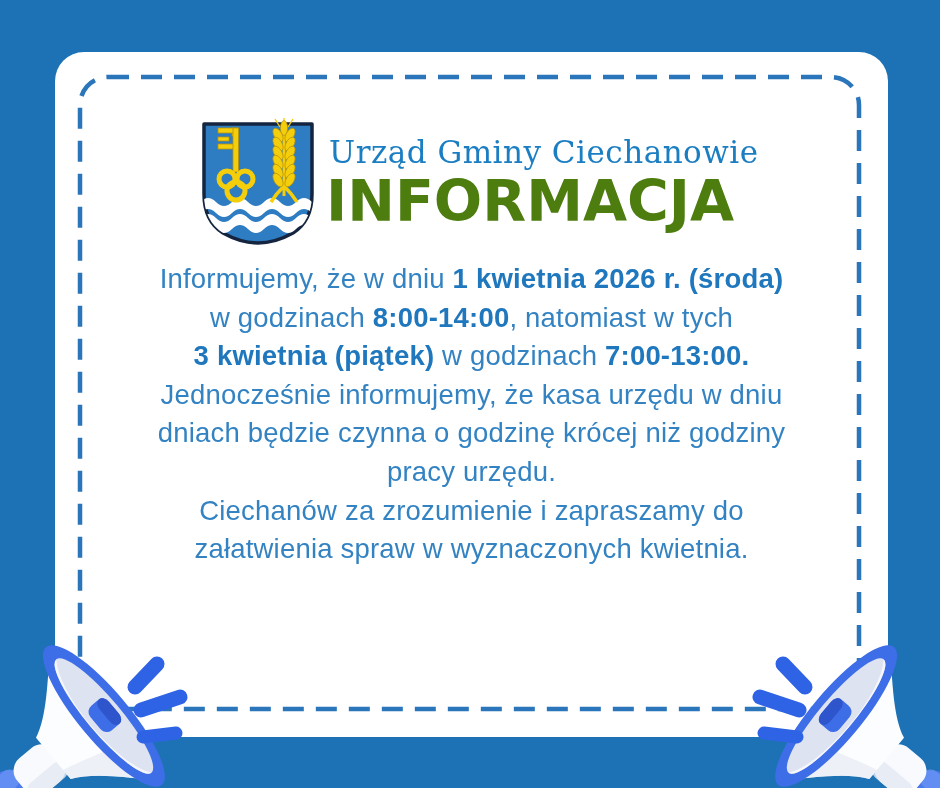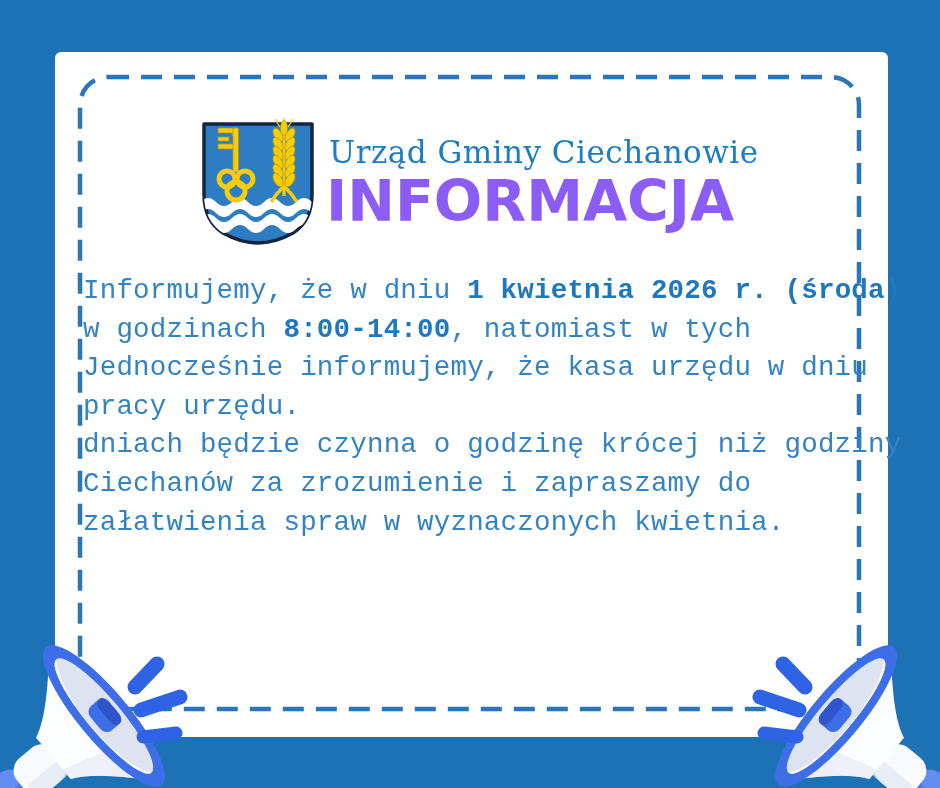--- a/index.html
+++ b/index.html
@@ -4,38 +4,38 @@
 <style>
   html,body{margin:0;padding:0;}
   body{
     width:940px;height:788px;overflow:hidden;position:relative;
     background:#1d72b5;
     font-family:"Liberation Sans",sans-serif;
   }
   .page{position:absolute;inset:0;}
   .card{
     position:absolute;left:55px;top:52px;width:833px;height:685px;
-    background:#ffffff;border-radius:6px;
+    background:#ffffff;border-radius:29px;
   }
   .dashed-border{position:absolute;left:0;top:0;width:833px;height:685px;pointer-events:none;}
   .crest{position:absolute;left:141px;top:66px;width:124px;height:130px;}
   .org-name{
     position:absolute;left:274px;top:82px;
     font-family:"DejaVu Serif","Liberation Serif",serif;
     font-size:31px;color:#1b7ec2;letter-spacing:.5px;white-space:nowrap;
   }
   .title{
     position:absolute;left:271px;top:116px;
     font-family:"DejaVu Sans","Liberation Sans",sans-serif;
-    font-weight:bold;font-size:57px;color:#8b5cf6;letter-spacing:0px;white-space:nowrap;
+    font-weight:bold;font-size:57px;color:#4d7c0f;letter-spacing:0px;white-space:nowrap;
   }
   .body-text{
-    position:absolute;left:28px;right:28px;top:220px;
-    font-size:27.5px;line-height:38.6px;
-    color:#3383c3;letter-spacing:.2px;font-family:Liberation Mono, monospace;
+    position:absolute;left:28px;right:28px;top:208px;
+    text-align:center;font-size:27.5px;line-height:38.6px;
+    color:#3383c3;letter-spacing:.2px;
   }
   .body-text .line{white-space:nowrap;}
   .body-text .b{font-weight:bold;color:#1f77bd;}
   .megaphone{position:absolute;width:280px;height:240px;}
   .megaphone.left{left:-55px;top:608px;}
   .megaphone.right{right:-55px;top:608px;transform:scaleX(-1);}
 </style>
 </head>
 <body>
 
@@ -99,23 +99,24 @@
         </g>
       </g>
     </svg>
 
     <div class="org-name">Urząd Gminy Ciechanowie</div>
     <div class="title">INFORMACJA</div>
 
     <div class="body-text">
         <div class="line"><span>Informujemy, że w dniu </span><span class="b">1 kwietnia 2026 r. (środa)</span></div>
         <div class="line"><span>w godzinach </span><span class="b">8:00-14:00</span><span>, natomiast w tych</span></div>
+        <div class="line"><span class="b">3 kwietnia (piątek)</span><span> w godzinach </span><span class="b">7:00-13:00.</span></div>
         <div class="line"><span>Jednocześnie informujemy, że kasa urzędu w dniu</span></div>
+        <div class="line"><span>dniach będzie czynna o godzinę krócej niż godziny</span></div>
         <div class="line"><span>pracy urzędu.</span></div>
-        <div class="line"><span>dniach będzie czynna o godzinę krócej niż godziny</span></div>
         <div class="line"><span>Ciechanów za zrozumienie i zapraszamy do</span></div>
         <div class="line"><span>załatwienia spraw w wyznaczonych kwietnia.</span></div>
       </div>
 
   </div>
 
   <div class="megaphone left">
     <svg viewBox="0 0 280 240" width="280" height="240">
       <g transform="translate(116,144) rotate(-40)">
         <rect x="-165" y="-16" width="95" height="32" rx="16" fill="#f2f4f9"></rect>

